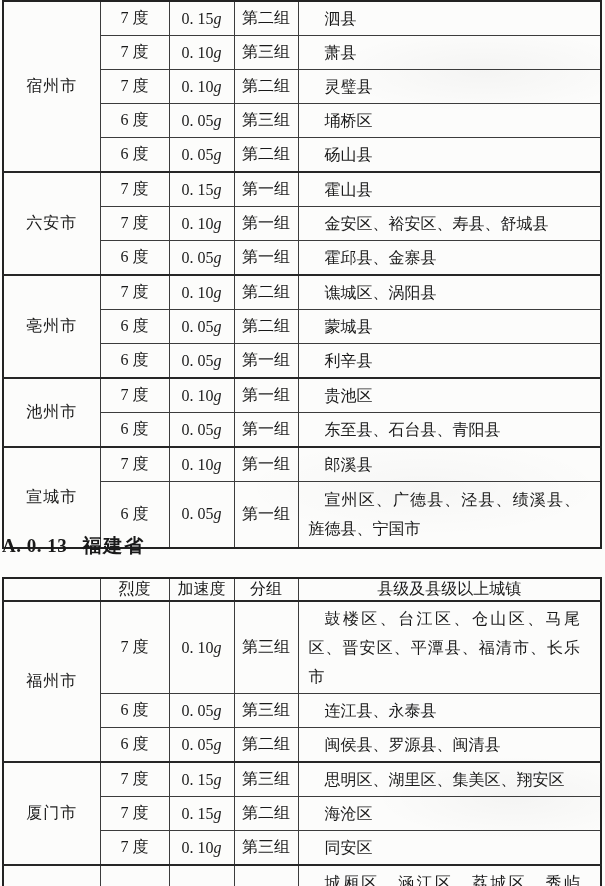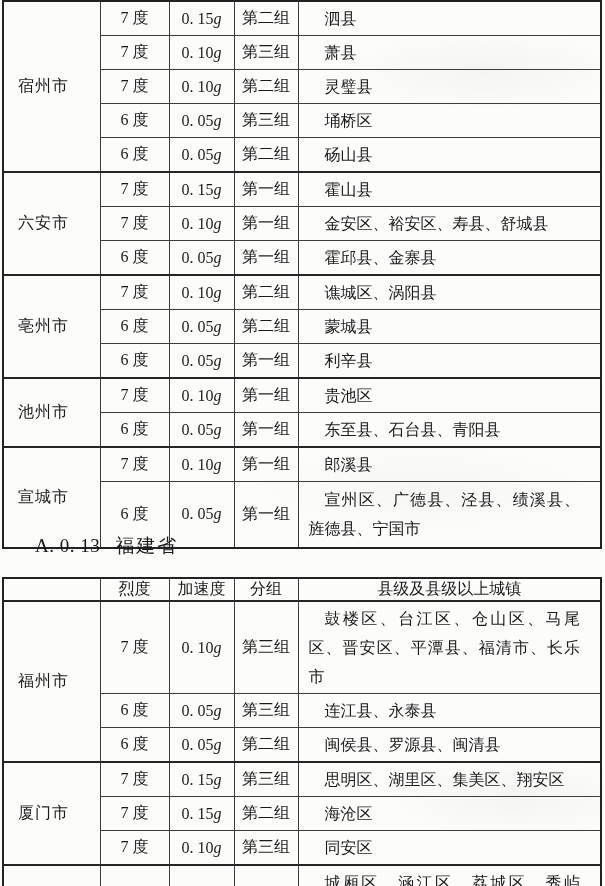--- a/index.html
+++ b/index.html
@@ -19,33 +19,33 @@
   }
   table.seis{
     position:absolute;left:2px;border-collapse:collapse;table-layout:fixed;
     width:598px;border:2px solid #222;
   }
   #t1{top:0;}
   #t2{top:577px;}
   td{border:1px solid #3c3c3c;font-size:16px;vertical-align:middle;padding:0;overflow:hidden;}
   tr.gb td{border-top-width:2px;border-top-color:#262626;}
   .c-city{width:97px;}.c-int{width:69px;}.c-acc{width:65px;}.c-grp{width:64px;}.c-towns{width:303px;}
-  td.city{letter-spacing:1px;padding-left:14px;}
+  td.city{text-align:center;letter-spacing:1px;}
   td.int,td.acc,td.grp{text-align:center;white-space:nowrap;}
   .gsym{font-style:italic;font-family:"Liberation Serif","DejaVu Serif",serif;}
   td.towns{
     text-align:justify;text-indent:16px;line-height:29px;
     padding:2px 20px 2px 10px;
   }
   td.hd{text-align:center;font-size:16px;}
   .h34{height:18px;margin-left:21px;}.h32{height:32px;}.h31{height:31px;}
   .h66{height:66px;}.h60{height:60px;}.h54{height:54px;}
   .heading{
-    position:absolute;top:533px;left:2px;font-weight:normal;font-size:19px;
-    letter-spacing:0.5px;white-space:nowrap;margin-left:33px;
+    position:absolute;top:533px;left:2px;font-weight:bold;font-size:19px;
+    letter-spacing:0.5px;white-space:nowrap;
   }
   .heading .sec-title{margin-left:15px;letter-spacing:2px;}
 </style>
 </head>
 <body>
 
 <div class="page">
 
   <table class="seis" id="t1">
     <colgroup>

